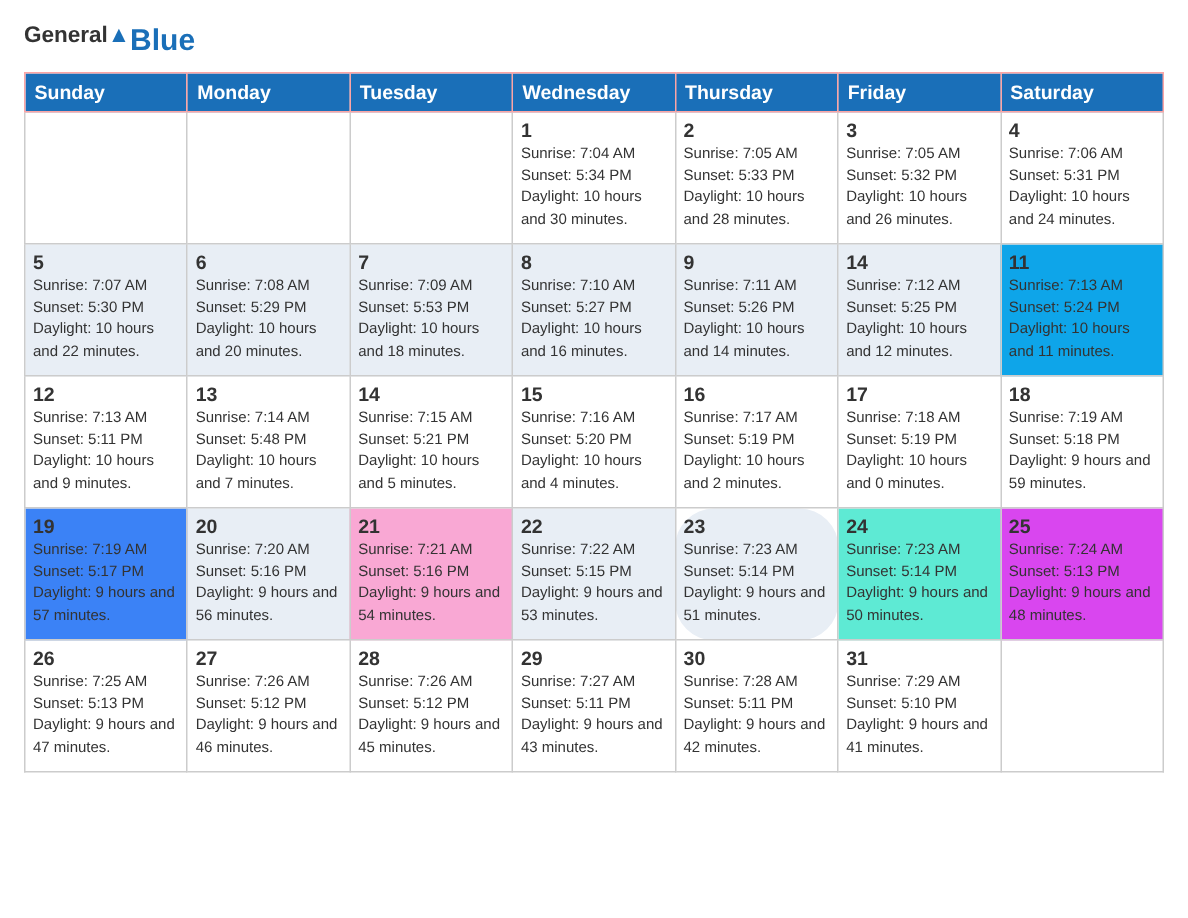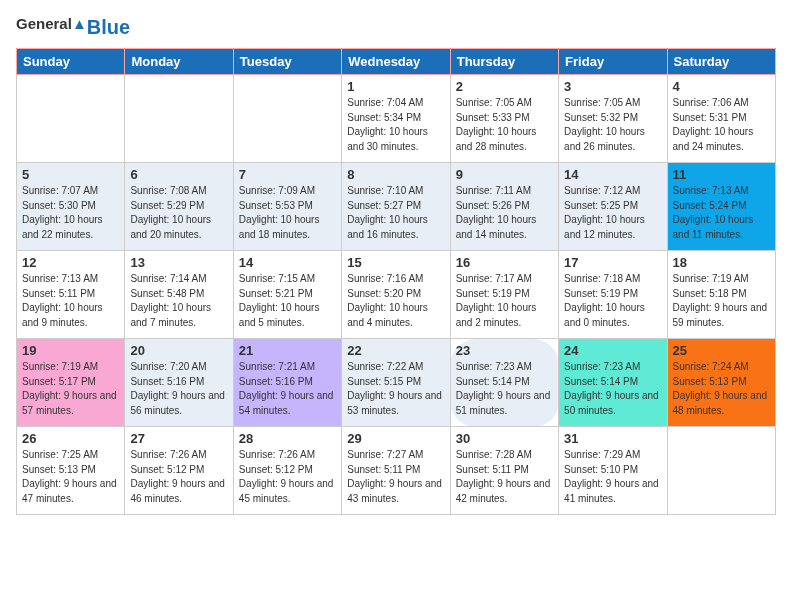--- a/index.html
+++ b/index.html
@@ -216,33 +216,33 @@
           <span class="day-info">Daylight: 10 hours and 0 minutes.</span>
         </td>
         <td>
           <span class="day-num">18</span>
           <span class="day-info">Sunrise: 7:19 AM</span><br>
           <span class="day-info">Sunset: 5:18 PM</span><br>
           <span class="day-info">Daylight: 9 hours and 59 minutes.</span>
         </td>
       </tr>
       <tr>
-        <td style="background: #f9a8d4;">
+        <td style="background: #3b82f6;">
           <span class="day-num">19</span>
           <span class="day-info">Sunrise: 7:19 AM</span><br>
           <span class="day-info">Sunset: 5:17 PM</span><br>
           <span class="day-info">Daylight: 9 hours and 57 minutes.</span>
         </td>
         <td style="background: rgb(232, 238, 245);">
           <span class="day-num">20</span>
           <span class="day-info">Sunrise: 7:20 AM</span><br>
           <span class="day-info">Sunset: 5:16 PM</span><br>
           <span class="day-info">Daylight: 9 hours and 56 minutes.</span>
         </td>
-        <td style="background: #c4b5fd;">
+        <td style="background: #f9a8d4;">
           <span class="day-num">21</span>
           <span class="day-info">Sunrise: 7:21 AM</span><br>
           <span class="day-info">Sunset: 5:16 PM</span><br>
           <span class="day-info">Daylight: 9 hours and 54 minutes.</span>
         </td>
         <td style="background: rgb(232, 238, 245);">
           <span class="day-num">22</span>
           <span class="day-info">Sunrise: 7:22 AM</span><br>
           <span class="day-info">Sunset: 5:15 PM</span><br>
           <span class="day-info">Daylight: 9 hours and 53 minutes.</span>
@@ -252,21 +252,21 @@
           <span class="day-info">Sunrise: 7:23 AM</span><br>
           <span class="day-info">Sunset: 5:14 PM</span><br>
           <span class="day-info">Daylight: 9 hours and 51 minutes.</span>
         </td>
         <td style="background: #5eead4;">
           <span class="day-num">24</span>
           <span class="day-info">Sunrise: 7:23 AM</span><br>
           <span class="day-info">Sunset: 5:14 PM</span><br>
           <span class="day-info">Daylight: 9 hours and 50 minutes.</span>
         </td>
-        <td style="background: #f97316;">
+        <td style="background: #d946ef;">
           <span class="day-num">25</span>
           <span class="day-info">Sunrise: 7:24 AM</span><br>
           <span class="day-info">Sunset: 5:13 PM</span><br>
           <span class="day-info">Daylight: 9 hours and 48 minutes.</span>
         </td>
       </tr>
       <tr>
         <td>
           <span class="day-num">26</span>
           <span class="day-info">Sunrise: 7:25 AM</span><br>

